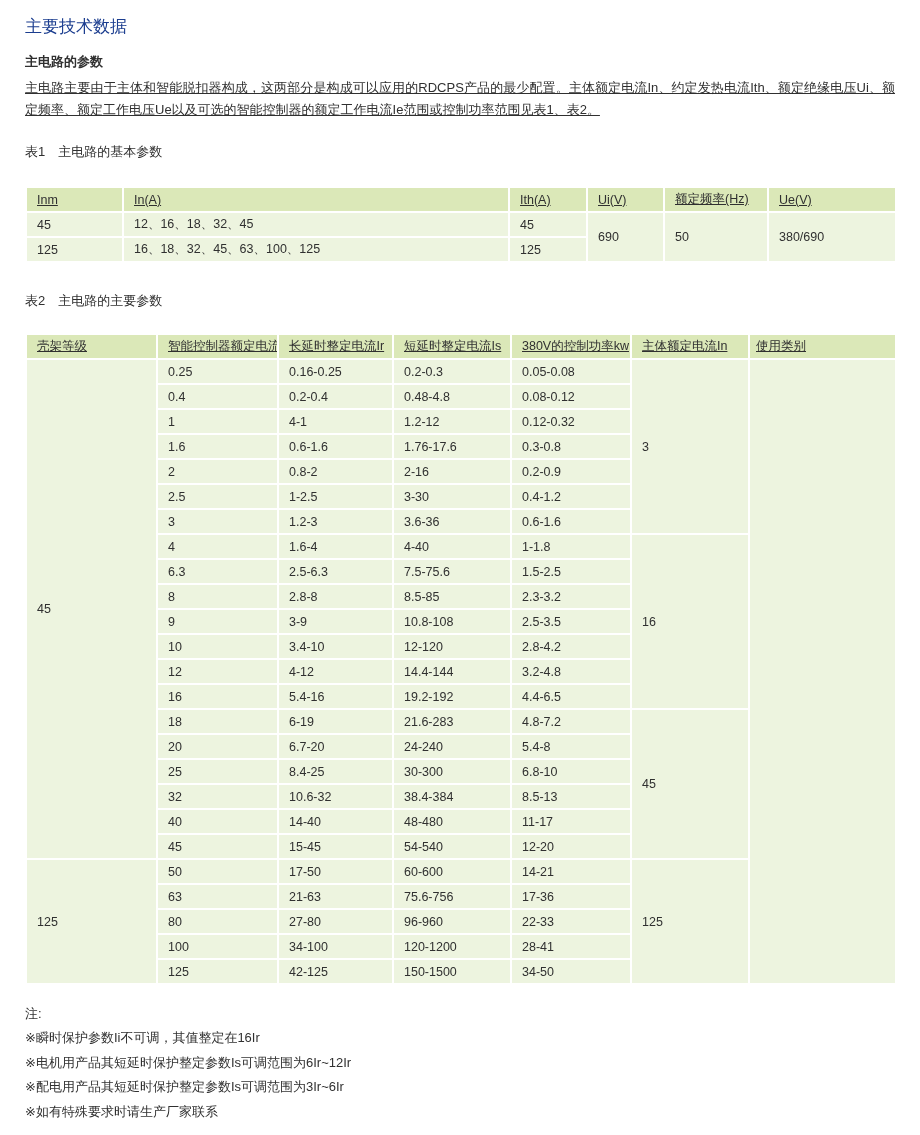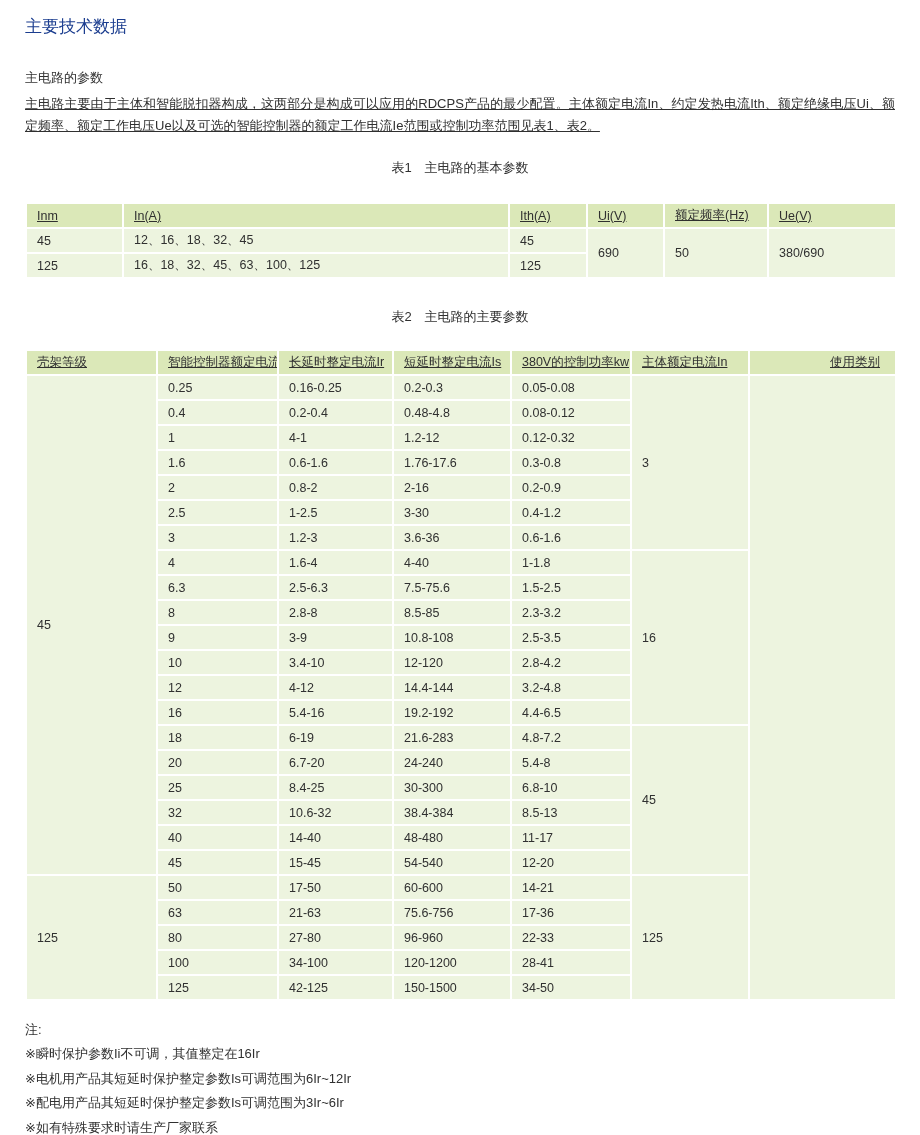--- a/index.html
+++ b/index.html
@@ -15,29 +15,29 @@
     font-family:"Liberation Sans","DejaVu Sans",sans-serif;
     color:var(--text);
   }
   .page{padding:0 25px;}
   .page-title{
     margin:17px 0 0 0;
     font-size:17px;line-height:20px;font-weight:normal;
     color:var(--title-blue);
   }
   .section-heading{
-    margin-top:33px;
-    font-size:13px;line-height:16px;font-weight:normal;
+    margin-top:17px;
+    font-size:13px;line-height:16px;font-weight:bold;
   }
   .intro-paragraph{
     margin-top:7px;width:870px;
     font-size:13px;line-height:22px;text-align:justify;text-decoration:underline;
   }
   .table-caption{
-    font-size:13px;line-height:16px;text-align:center;
+    font-size:13px;line-height:16px;
   }
   .caption-1{margin-top:23px;}
   .caption-2{margin-top:30px;}
   table.t{
     border-collapse:collapse;table-layout:fixed;width:870px;
   }
   .t-1{margin-top:26px;}
   .t-2{margin-top:24px;}
   table.t td,table.t th{
     border:2px solid #ffffff;
@@ -46,21 +46,21 @@
     font-size:12.5px;font-weight:normal;
     text-align:left;vertical-align:middle;
     padding:0 4px 0 10px;
     white-space:nowrap;overflow:hidden;
     color:var(--text);
   }
   table.t th{
     background:var(--head-green);
     text-decoration:underline;
   }
-  table.t th.center{text-align:right;padding:0 15px;}
+  table.t th.center{text-align:left;padding:0 6px;}
   td.group-label{padding-left:18px;}
   .notes{margin-top:17px;}
   .note-label{font-size:13px;line-height:24px;}
   .note-line{font-size:13px;line-height:24.5px;}
 </style>
 </head>
 <body>
 
 <div class="page">
 

